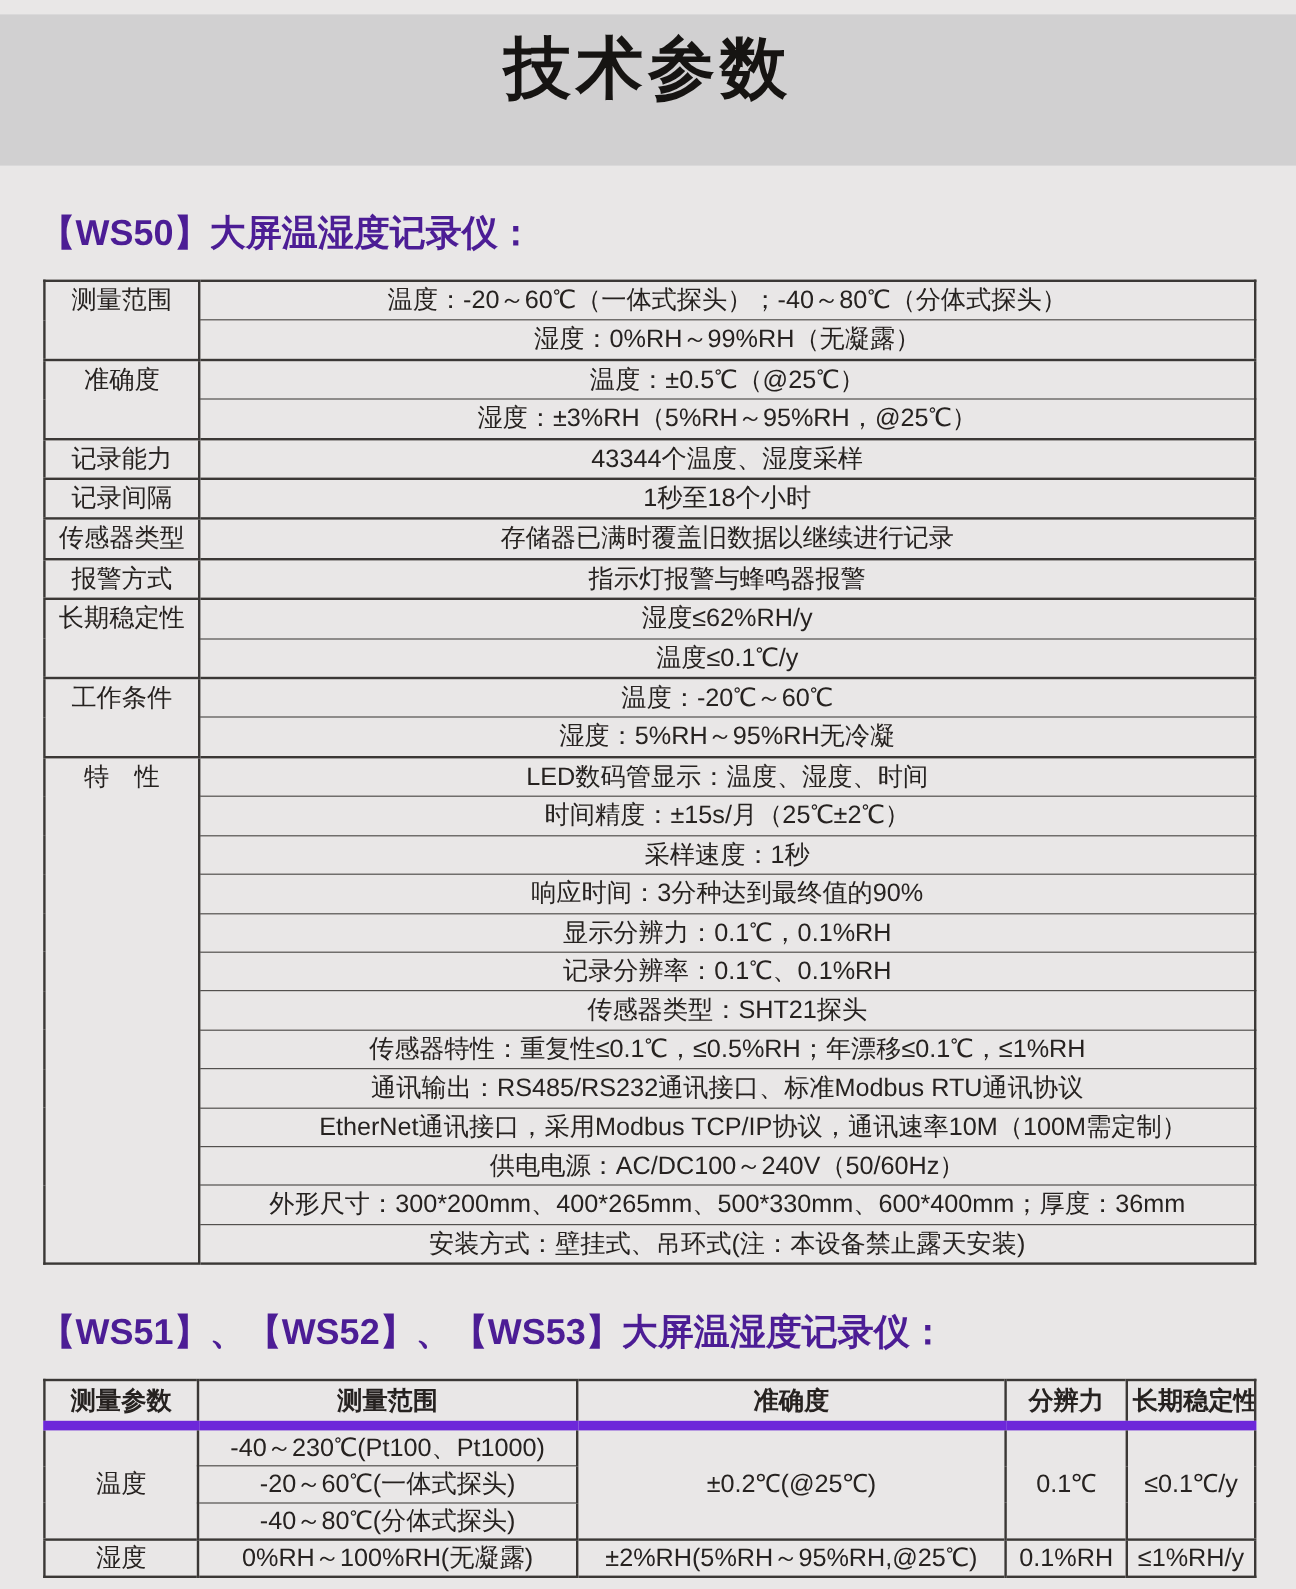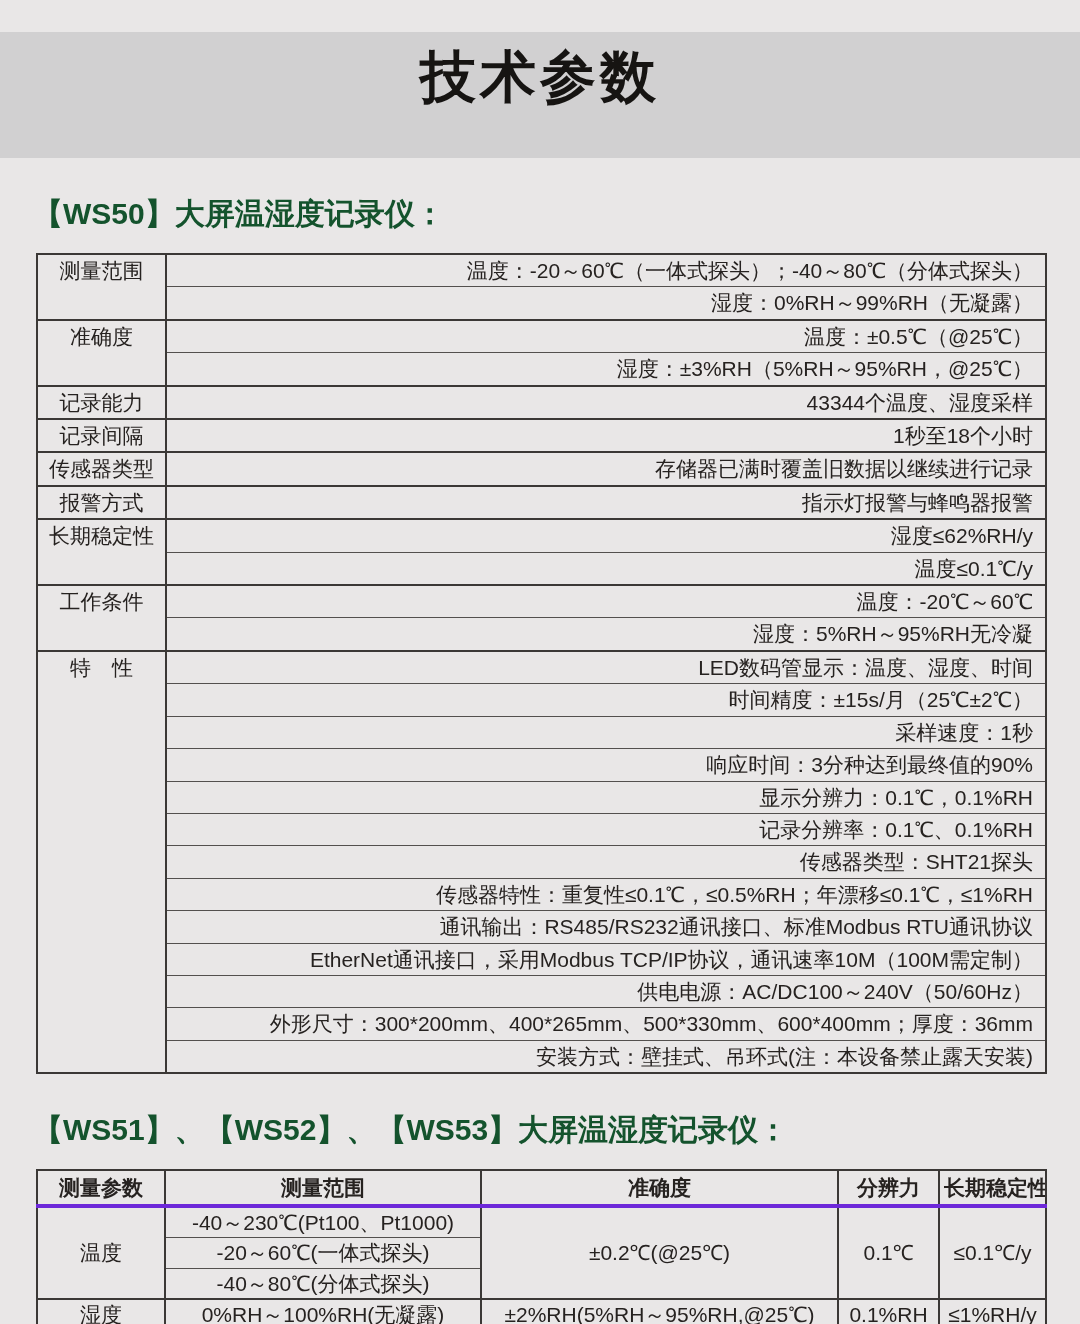--- a/index.html
+++ b/index.html
@@ -6,21 +6,21 @@
   html, body {
     width: 1080px;
     background: #e9e7e7;
     font-family: "Liberation Sans", sans-serif;
     color: #262220;
   }
   body { height: 1324px; overflow: hidden; }
 
   
   .banner {
-    margin-top: 32px;
+    margin-top: 12px;
     height: 126px;
     background: #d1d0d1;
     text-align: center;
   }
   .banner-title {
     padding-top: 14px;
     font-size: 56px;
     font-weight: 700;
     letter-spacing: 4px;
     line-height: 1.1;
@@ -32,21 +32,21 @@
     font-weight: 400;
     letter-spacing: 1px;
     color: #2c2a2a;
   }
 
   
   .sec-heading {
     margin: 36px 0 0 33px;
     font-size: 30px;
     font-weight: 700;
-    color: #14532d;
+    color: #4c1d95;
   }
 
   
   table {
     border-collapse: collapse;
     table-layout: fixed;
     width: 1009px;
     margin-left: 36px;
     background: transparent;
     font-size: 21px;
@@ -57,32 +57,32 @@
   td, th { vertical-align: middle; overflow: hidden; white-space: nowrap; }
 
   
   .t1 td { height: 31.4px; line-height: 31.4px; }
   .t1 td.lbl {
     text-align: center;
     vertical-align: top;
     border-right: 2px solid #3b3836;
     padding: 0 4px;
   }
-  .t1 td.val { padding: 0 12px; text-align: right; }
+  .t1 td.val { padding: 0 12px; text-align: center; }
   .t1 tr.grp td { border-top: 2px solid #3b3836; }
   .t1 tr.sub td { border-top: 1.4px solid #53504e; }
   .t1 tr:first-child td { border-top: none; }
   .t1 td.val.indent { padding-left: 55px; }
 
   
   .t2 td, .t2 th { height: 29.2px; line-height: 29.2px; text-align: center; padding: 0 4px; }
   .t2 th {
     height: 33px; line-height: 33px;
     font-size: 21px; font-weight: 700;
-    border-bottom: 4px solid #6d28d9;
+    border-bottom: 8px solid #6d28d9;
   }
   .t2 .vdiv { border-right: 2px solid #3b3836; }
   .t2 tr.grp td { border-top: 2px solid #3b3836; }
   .t2 tr.sub td { border-top: 1.4px solid #53504e; }
 </style>
 </head>
 <body>
 
 <div class="banner">
   <div class="banner-title">技术参数</div>

